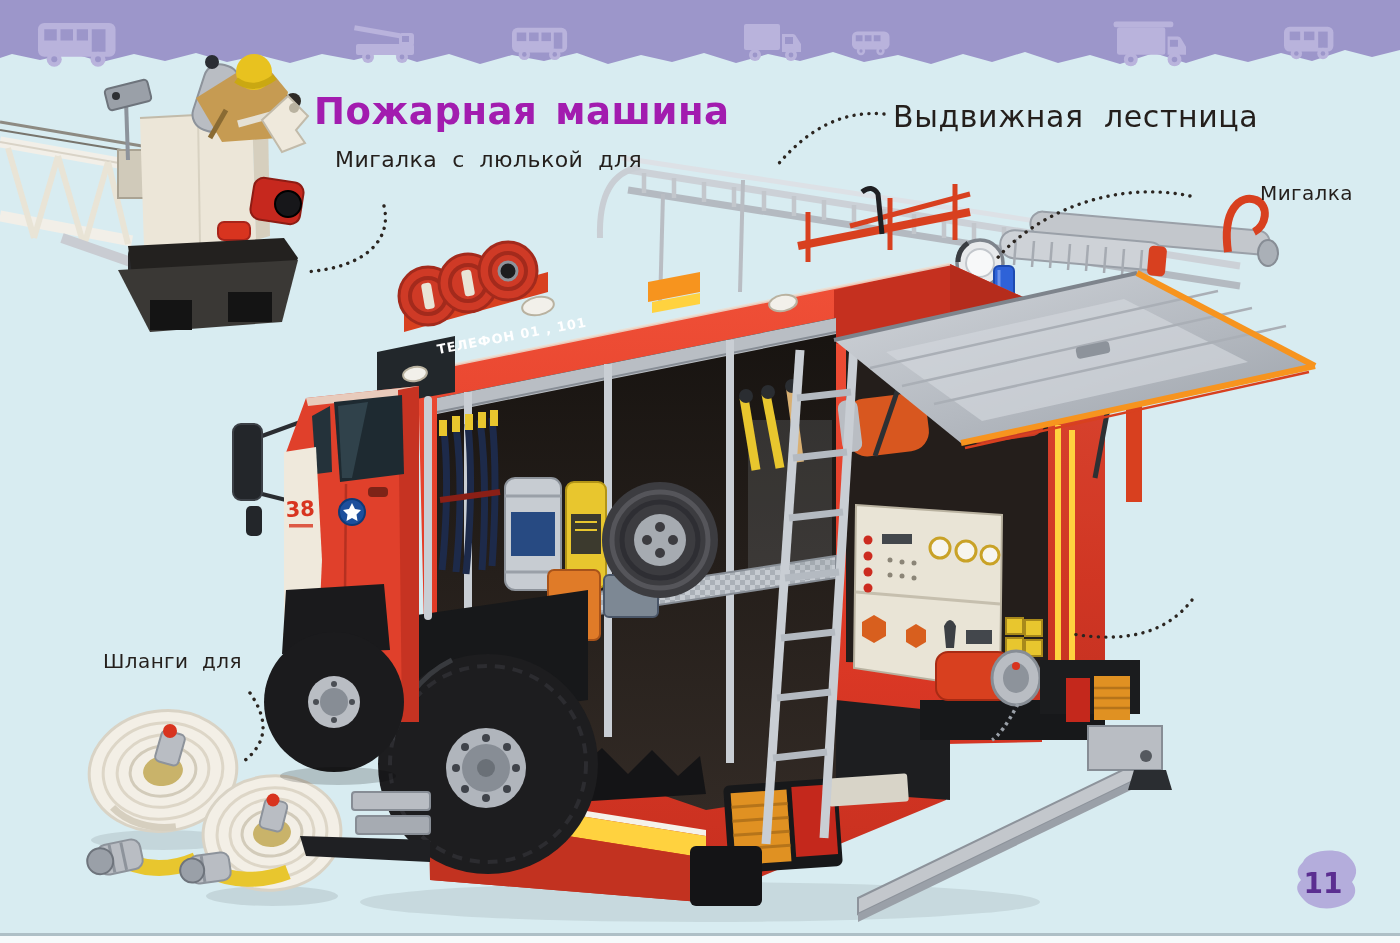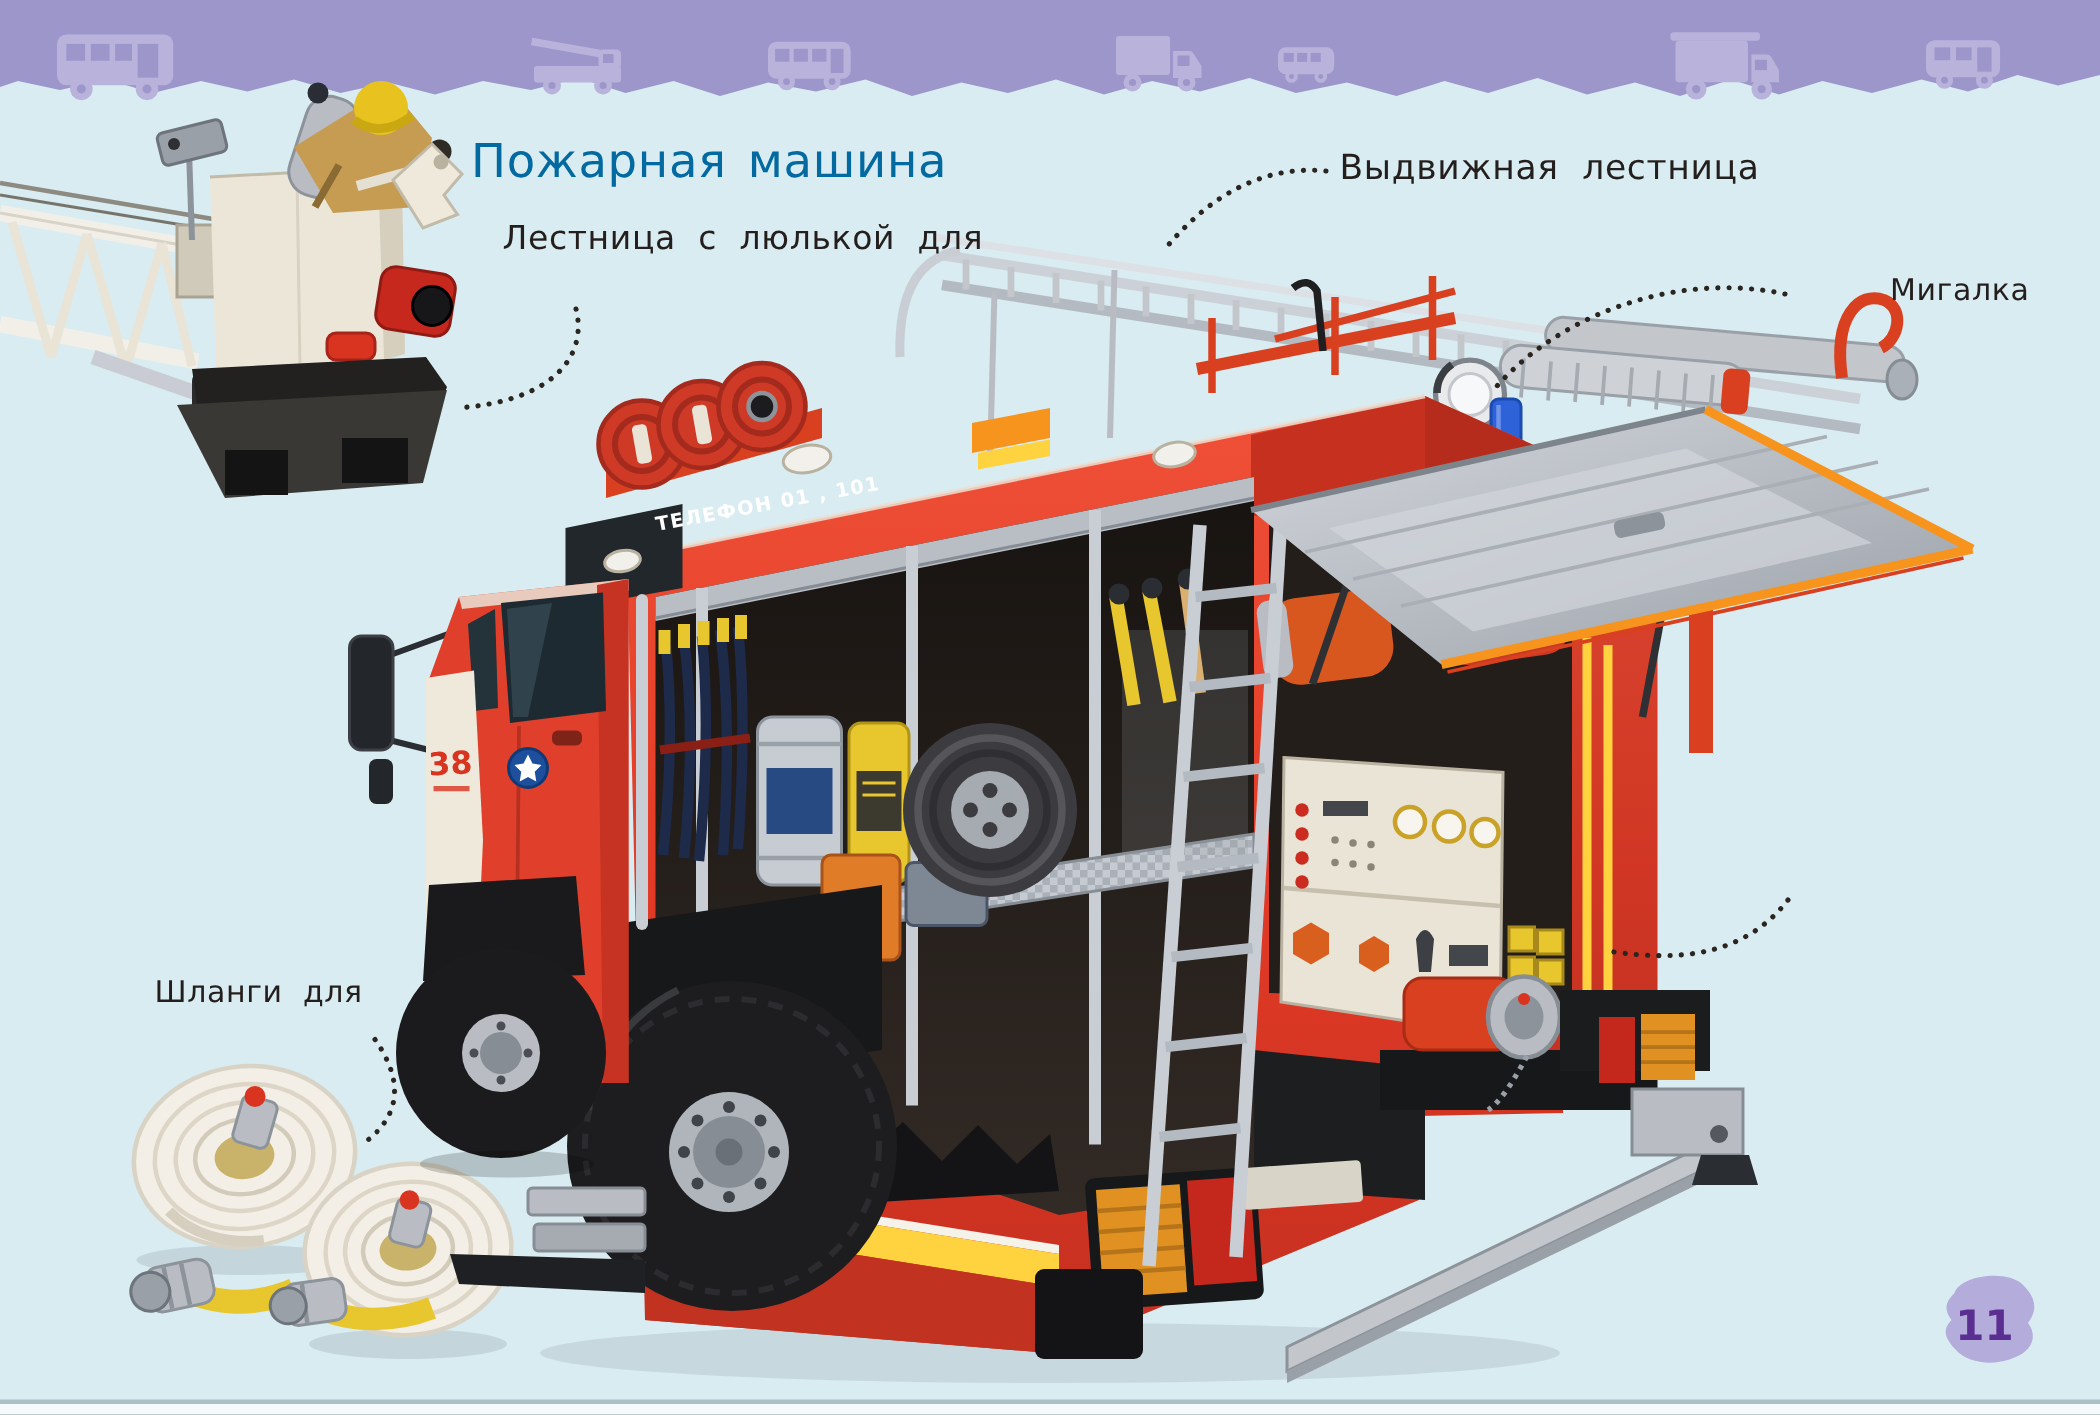--- a/index.html
+++ b/index.html
@@ -1,23 +1,23 @@
 <!DOCTYPE html>
 <html><head>
 <meta charset="utf-8">
 <style>
   html,body{margin:0;padding:0;background:#9aa4aa;}
   #page{position:relative;width:1400px;height:943px;background:#d8ecf1;overflow:hidden;
         font-family:"DejaVu Sans",sans-serif;}
   #scene{position:absolute;left:0;top:0;}
   .caption{position:absolute;color:#241f1c;word-spacing:.34em;letter-spacing:.02em;}
-  .title{position:absolute;left:314px;top:90px;font-size:31px;font-weight:normal;
-         color:#0369a1;letter-spacing:.015em;word-spacing:.12em;}
+  .title{position:absolute;left:314px;top:90px;font-size:37px;font-weight:bold;
+         color:#a21caf;letter-spacing:.015em;word-spacing:.12em;}
   #cap-basket{left:335px;top:144px;font-size:22px;line-height:31px;}
-  #lbl-ladder{left:893px;top:99px;font-size:23px;}
+  #lbl-ladder{left:893px;top:99px;font-size:30px;}
   #lbl-beacon{left:1260px;top:181px;font-size:20px;}
   #cap-red{left:1136px;top:509px;font-size:22px;line-height:30px;}
   #cap-hoses{left:103px;top:643px;font-size:20px;line-height:36px;}
 </style>
 </head>
 <body>
 
 <div id="page">
 
 <svg id="scene" width="1400" height="943" viewBox="0 0 1400 943">
@@ -606,21 +606,21 @@
   <text x="1323" y="893" text-anchor="middle" font-size="28" font-weight="bold" fill="#5b2e91" font-family="DejaVu Sans, sans-serif">11</text>
 </g>
 
 <rect x="0" y="933" width="1400" height="3" fill="#aebfc6"></rect>
 <rect x="0" y="936" width="1400" height="7" fill="#f6fafb"></rect>
 </svg>
 
 <div class="title">Пожарная машина</div>
 
 <div class="caption" id="cap-basket">
-  <div>Лестница с люлькой для</div>
+  <div>Мигалка с люлькой для</div>
 </div>
 
 <div class="caption" id="lbl-ladder">Выдвижная лестница</div>
 
 <div class="caption" id="lbl-beacon">Мигалка</div>
 
 
 <div class="caption" id="cap-hoses">
   <div>Шланги для</div>
 </div>

